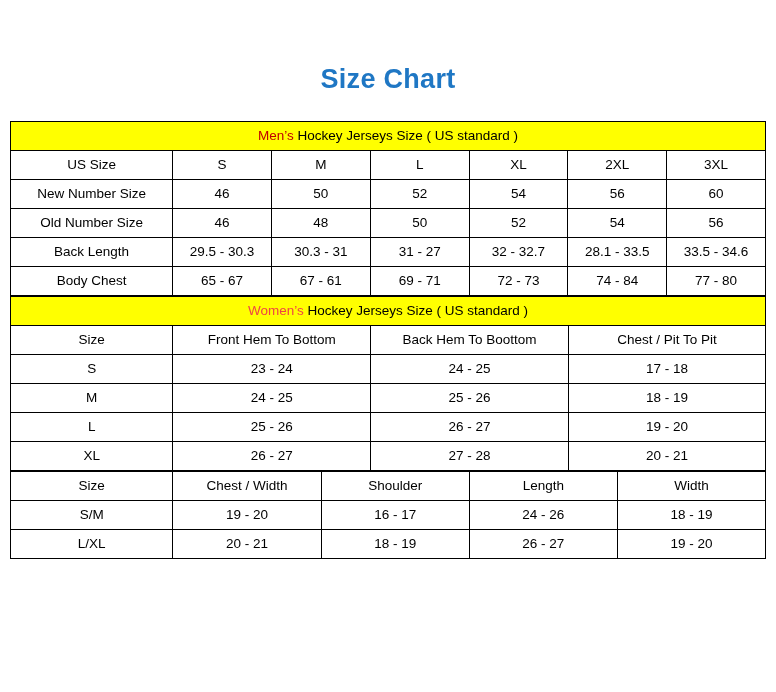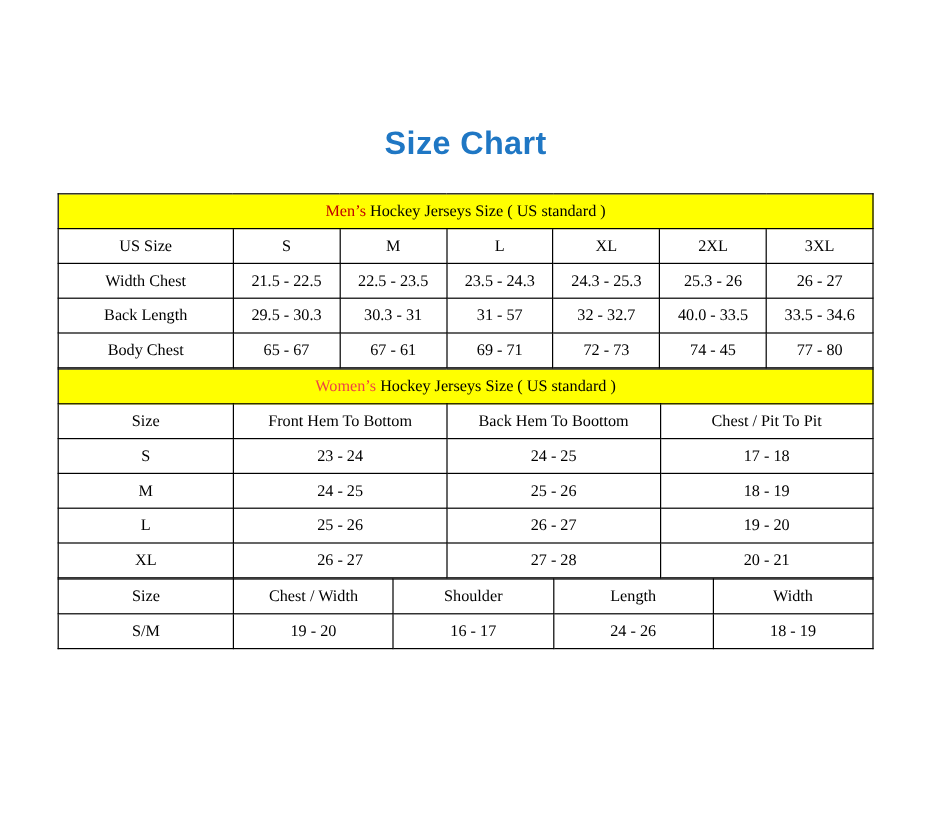--- a/index.html
+++ b/index.html
@@ -14,27 +14,26 @@
     color: #000000;
     position: relative;
     overflow: hidden;
   }
   .page-title {
     text-align: center;
     color: #1f77c4;
     font-size: 27px;
     font-weight: bold;
     margin: 0;
-    padding-top: 104px;
+    padding-top: 64px;
     letter-spacing: 0.3px;
   }
   .chart-wrap {
-    width: 680px;
+    width: 756px;
     margin: 26px auto 16px auto;
-    font-family: Liberation Serif, serif;
   }
   table.size-table {
     width: 100%;
     border-collapse: collapse;
     table-layout: fixed;
   }
   table.size-table td,
   table.size-table th {
     border: 1px solid #000000;
     text-align: center;
@@ -102,44 +101,53 @@
       <tr>
         <td class="hdr-cell">US Size</td>
         <td class="hdr-cell">S</td>
         <td class="hdr-cell">M</td>
         <td class="hdr-cell">L</td>
         <td class="hdr-cell">XL</td>
         <td class="hdr-cell">2XL</td>
         <td class="hdr-cell">3XL</td>
       </tr>
       <tr>
-        <td class="rowlabel">Width Chest</td>
-        <td>21.5 - 22.5</td>
-        <td>22.5 - 23.5</td>
-        <td>23.5 - 24.3</td>
-        <td>24.3 - 25.3</td>
-        <td>25.3 - 26</td>
-        <td>26 - 27</td>
+        <td class="rowlabel">New Number Size</td>
+        <td>46</td>
+        <td>50</td>
+        <td>52</td>
+        <td>54</td>
+        <td>56</td>
+        <td>60</td>
+      </tr>
+      <tr>
+        <td class="rowlabel">Old Number Size</td>
+        <td>46</td>
+        <td>48</td>
+        <td>50</td>
+        <td>52</td>
+        <td>54</td>
+        <td>56</td>
       </tr>
       <tr>
         <td class="rowlabel">Back Length</td>
         <td>29.5 - 30.3</td>
         <td>30.3 - 31</td>
-        <td>31 - 57</td>
+        <td>31 - 27</td>
         <td>32 - 32.7</td>
-        <td>40.0 - 33.5</td>
+        <td>28.1 - 33.5</td>
         <td>33.5 - 34.6</td>
       </tr>
       <tr>
         <td class="rowlabel">Body Chest</td>
         <td>65 - 67</td>
         <td>67 - 61</td>
         <td>69 - 71</td>
         <td>72 - 73</td>
-        <td>74 - 45</td>
+        <td>74 - 84</td>
         <td>77 - 80</td>
       </tr>
     </tbody>
   </table>
 
   <table class="size-table women">
     <colgroup>
       <col class="w0">
         <col class="w1">
         <col class="w2">
@@ -198,16 +206,23 @@
         <td class="hdr-cell">Length</td>
         <td class="hdr-cell">Width</td>
       </tr>
       <tr>
         <td class="rowlabel-bold">S/M</td>
         <td>19 - 20</td>
         <td>16 - 17</td>
         <td>24 - 26</td>
         <td>18 - 19</td>
       </tr>
+      <tr>
+        <td class="rowlabel-bold">L/XL</td>
+        <td>20 - 21</td>
+        <td>18 - 19</td>
+        <td>26 - 27</td>
+        <td>19 - 20</td>
+      </tr>
     </tbody>
   </table>
 
 </div>
 
 </body></html>

